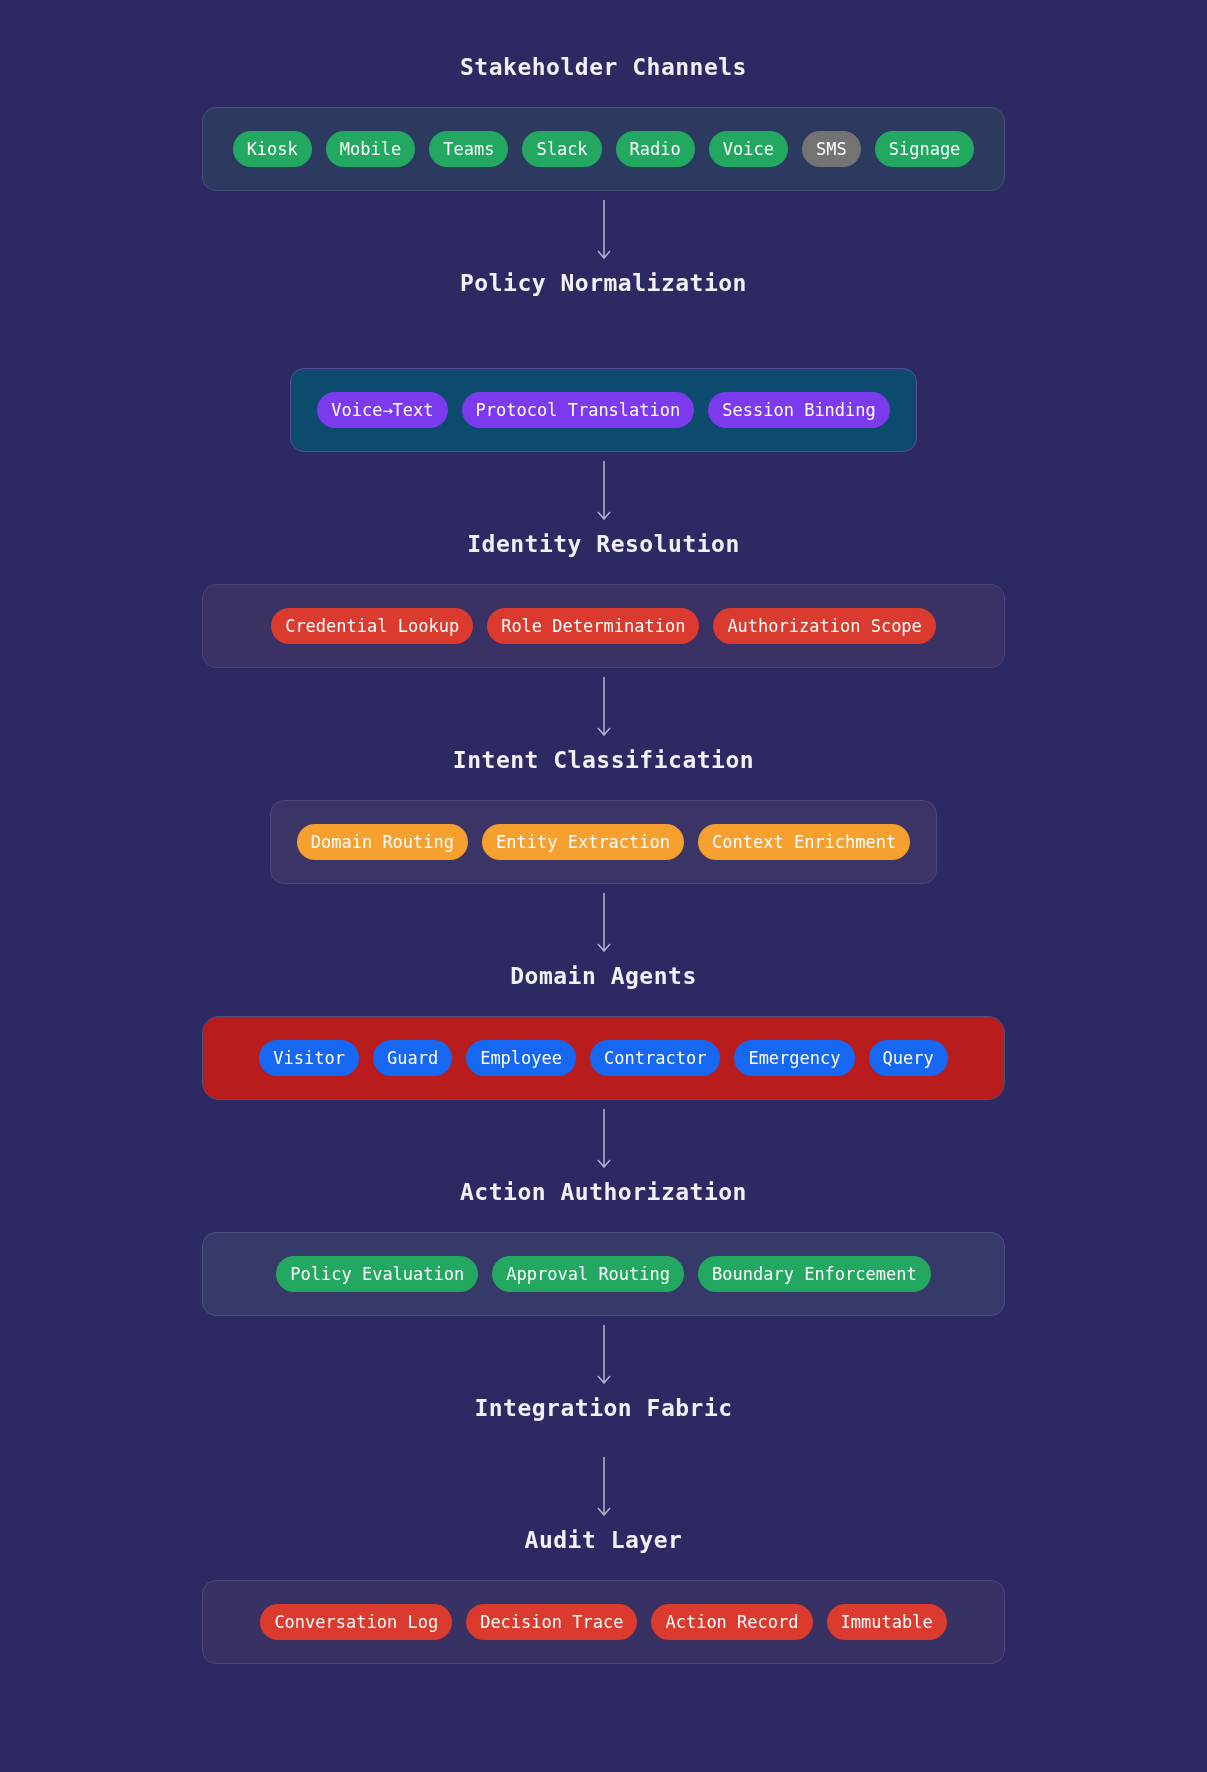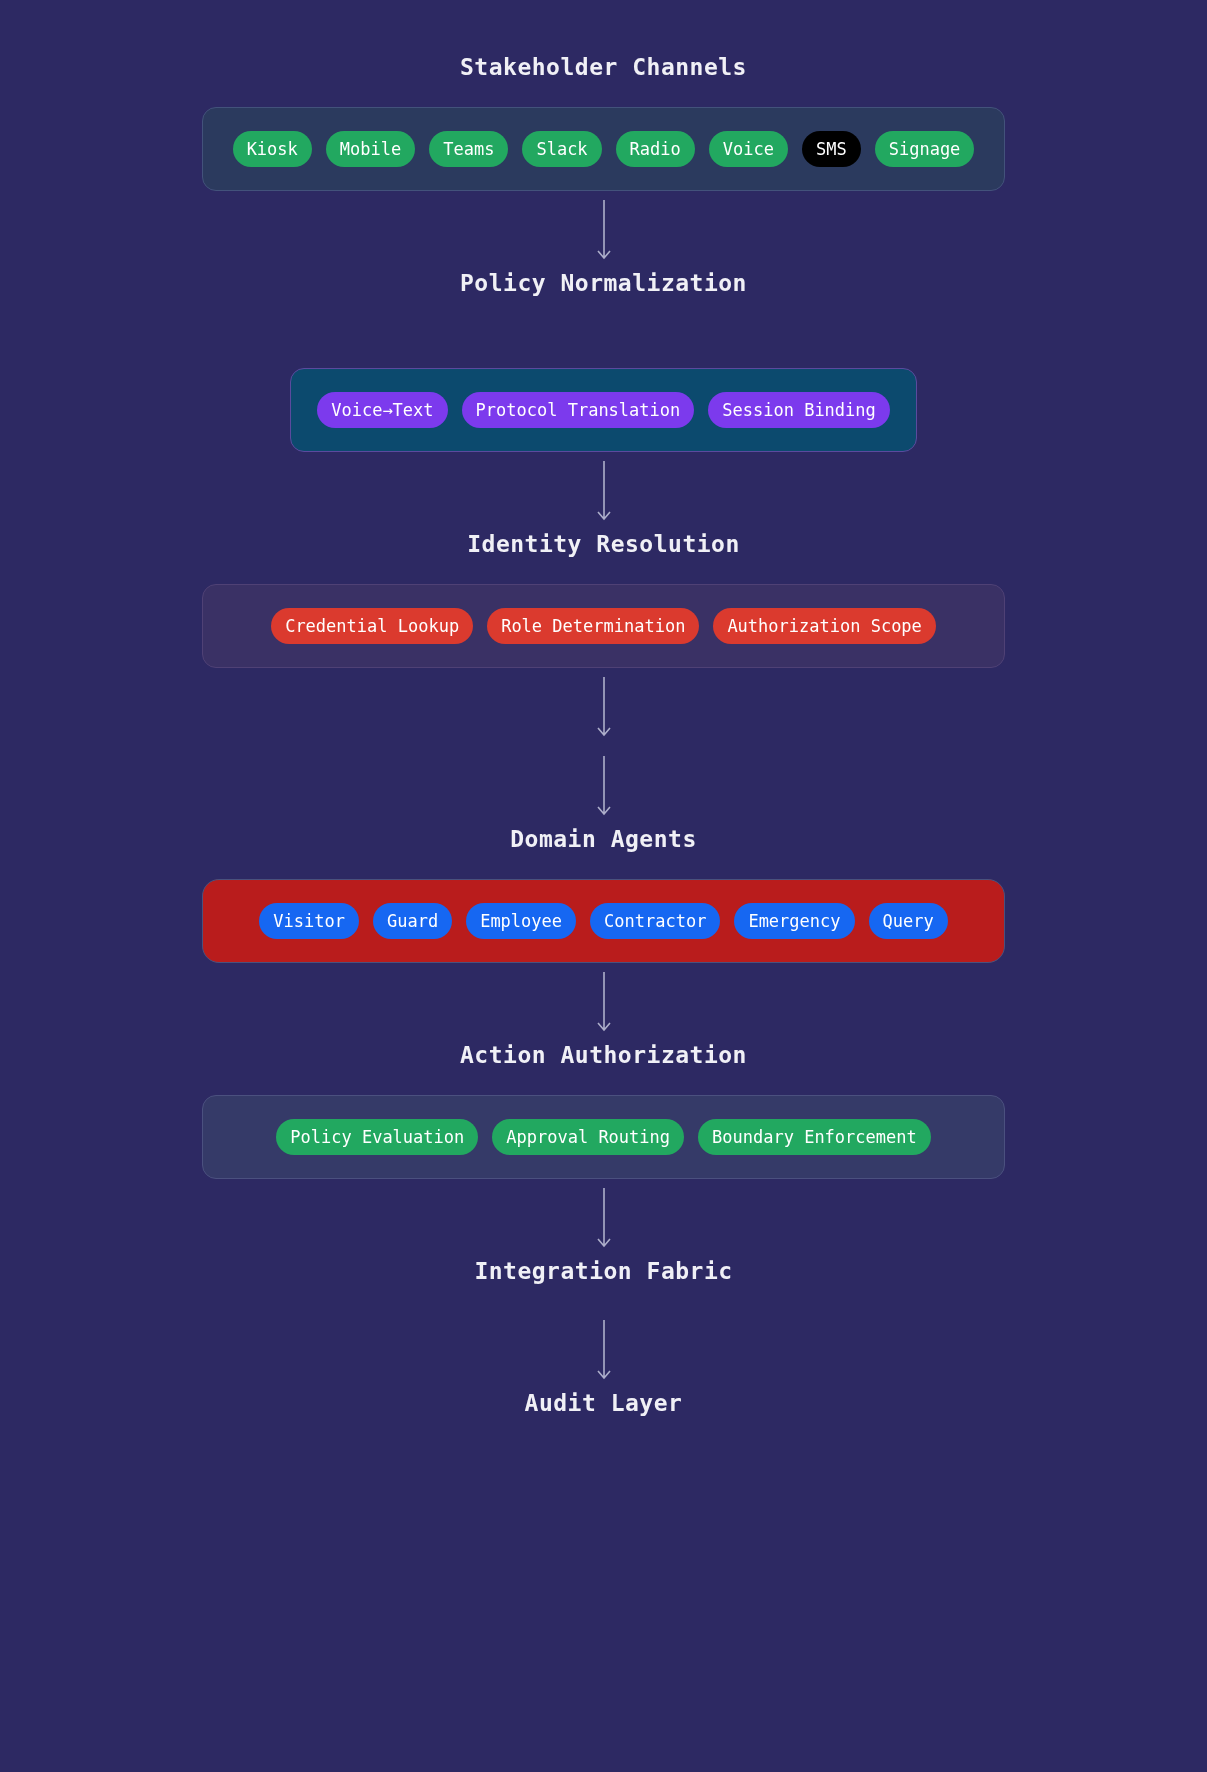--- a/index.html
+++ b/index.html
@@ -62,21 +62,21 @@
 
   <section class="layer">
     <h2 class="layer-title">Stakeholder Channels</h2>
     <div class="layer-box full" style="background: rgb(43, 58, 94); border-color: rgb(67, 82, 123);">
         <span class="pill" style="background: rgb(34, 168, 96);">Kiosk</span>
         <span class="pill" style="background: rgb(34, 168, 96);">Mobile</span>
         <span class="pill" style="background: rgb(34, 168, 96);">Teams</span>
         <span class="pill" style="background: rgb(34, 168, 96);">Slack</span>
         <span class="pill" style="background: rgb(34, 168, 96);">Radio</span>
         <span class="pill" style="background: rgb(34, 168, 96);">Voice</span>
-        <span class="pill" style="background: #000000;">SMS</span>
+        <span class="pill" style="background: #737373;">SMS</span>
         <span class="pill" style="background: rgb(34, 168, 96);">Signage</span>
       </div>
   </section>
 
   <div class="arrow">
     <svg width="16" height="60" viewBox="0 0 16 60">
         <path d="M8 0 V57 M2 51 L8 58 L14 51" fill="none" stroke="currentColor" stroke-width="1.6"></path>
       </svg>
   </div>
 
@@ -103,20 +103,28 @@
         <span class="pill" style="background: rgb(219, 58, 46);">Authorization Scope</span>
       </div>
   </section>
 
   <div class="arrow">
     <svg width="16" height="60" viewBox="0 0 16 60">
         <path d="M8 0 V57 M2 51 L8 58 L14 51" fill="none" stroke="currentColor" stroke-width="1.6"></path>
       </svg>
   </div>
 
+  <section class="layer">
+    <h2 class="layer-title">Intent Classification</h2>
+    <div class="layer-box" style="background: rgb(58, 52, 103); border-color: rgb(78, 70, 121);">
+        <span class="pill" style="background: rgb(246, 160, 48);">Domain Routing</span>
+        <span class="pill" style="background: rgb(246, 160, 48);">Entity Extraction</span>
+        <span class="pill" style="background: rgb(246, 160, 48);">Context Enrichment</span>
+      </div>
+  </section>
 
   <div class="arrow">
     <svg width="16" height="60" viewBox="0 0 16 60">
         <path d="M8 0 V57 M2 51 L8 58 L14 51" fill="none" stroke="currentColor" stroke-width="1.6"></path>
       </svg>
   </div>
 
   <section class="layer">
     <h2 class="layer-title">Domain Agents</h2>
     <div class="layer-box full" style="background: #b91c1c; border-color: rgb(74, 81, 125); border-radius: 17px;">
@@ -155,15 +163,21 @@
   </section>
 
   <div class="arrow">
     <svg width="16" height="60" viewBox="0 0 16 60">
         <path d="M8 0 V57 M2 51 L8 58 L14 51" fill="none" stroke="currentColor" stroke-width="1.6"></path>
       </svg>
   </div>
 
   <section class="layer">
     <h2 class="layer-title">Audit Layer</h2>
+    <div class="layer-box full" style="background: rgb(56, 50, 100); border-color: rgb(77, 72, 120);">
+        <span class="pill" style="background: rgb(219, 58, 46);">Conversation Log</span>
+        <span class="pill" style="background: rgb(219, 58, 46);">Decision Trace</span>
+        <span class="pill" style="background: rgb(219, 58, 46);">Action Record</span>
+        <span class="pill" style="background: rgb(219, 58, 46);">Immutable</span>
+      </div>
   </section>
 
 </div>
 
 </body></html>

